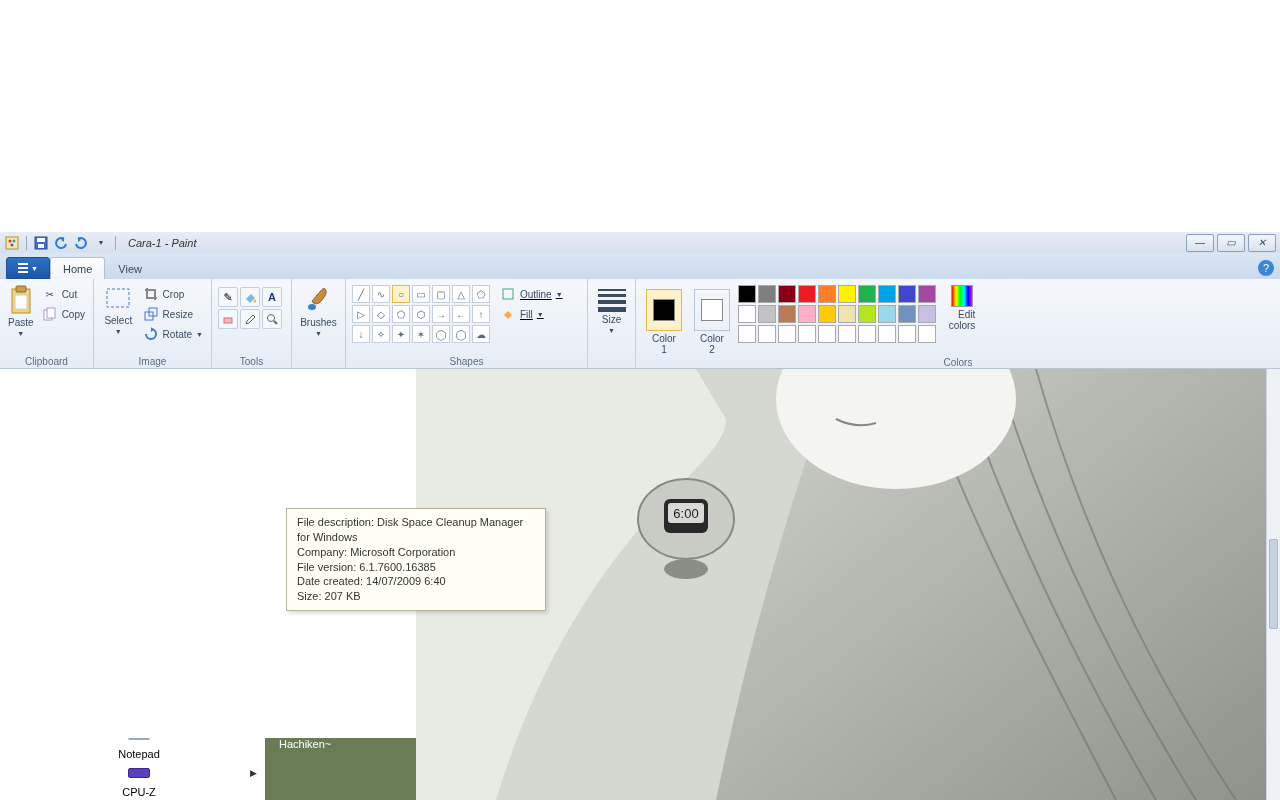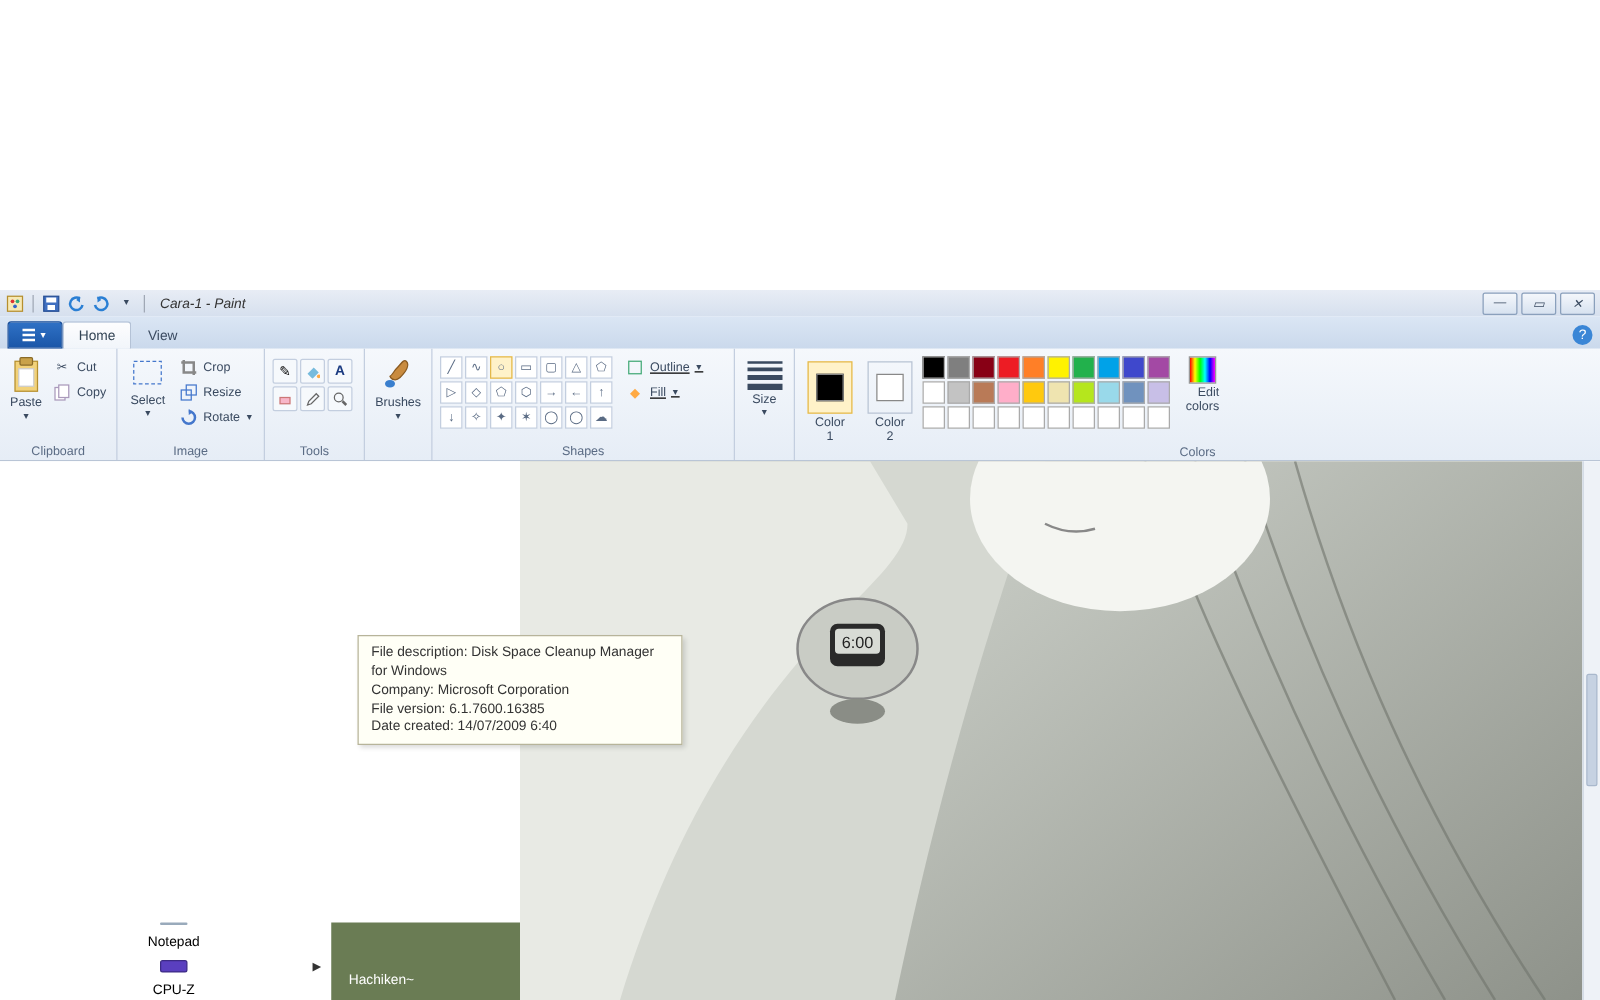--- a/index.html
+++ b/index.html
@@ -52,21 +52,21 @@
 .editcolors { width: 22px; height: 22px; background: linear-gradient(90deg,#f00,#ff0,#0f0,#0ff,#00f,#f0f); border: 1px solid #999; }
 
 
 .canvasarea { position: absolute; top: 369px; left: 0; right: 0; bottom: 0; background: #fff; }
 .canvasimg { position: absolute; left: 416px; top: 0; right: 14px; bottom: 0; background: linear-gradient(135deg,#d8dcd6 0%, #b9bdb7 40%, #e8eae4 70%, #c8ccc5 100%); overflow: hidden; }
 .scrollbar-v { position: absolute; right: 0; top: 0; bottom: 0; width: 14px; background: #eef2f7; border-left: 1px solid #ccd5e1; }
 .scrollbar-v .thumb { position: absolute; left: 2px; right: 2px; top: 170px; height: 90px; background: #c6d2e2; border: 1px solid #a9b8cc; border-radius: 2px; }
 
 
 .startoverlay { position: absolute; left: 3px; top: 369px; width: 410px; height: 431px; }
-.greenpanel { position: absolute; left: 262px; top: 0; width: 151px; height: 62px; background: #6a7c54; color: #fff; font-size: 11px; display: flex; align-items: flex-end; padding: 0 0 10px 14px; }
+.greenpanel { position: absolute; left: 262px; top: 0; width: 151px; height: 62px; background: #6a7c54; color: #fff; font-size: 11px; display: flex; align-items: flex-start; padding: 0 0 10px 14px; }
 .startcol { position: absolute; left: 10px; top: 0; width: 252px; background: #fff; }
 .startitem { display: flex; align-items: center; height: 30px; padding: 0 8px; font-size: 11px; gap: 8px; flex-direction: column; }
 .startitem .arrow { margin-left: auto; color: #333; font-size: 9px; }
 .appicon { width: 22px; height: 22px; border: 1px solid #9ab; background: #dfeaf6; border-radius: 2px; }
 .appicon.cpuz { background: #5a3fbf; border-color: #3c2a85; }
 .tooltip { position: absolute; left: 286px; top: 140px; width: 260px; background: #fffff6; border: 1px solid #b7b49a; padding: 6px 10px; font-size: 11px; color: #333; box-shadow: 2px 2px 4px rgba(0,0,0,.15); }
 .tooltip div { line-height: 1.35; }
 
 svg { display: block; }
 </style>
@@ -421,13 +421,14 @@
     </div>
 
   </div>
 </div>
 
 <div class="tooltip" style="top:508px;">
   <div>File description: Disk Space Cleanup Manager for Windows</div>
   <div>Company: Microsoft Corporation</div>
   <div>File version: 6.1.7600.16385</div>
   <div>Date created: 14/07/2009 6:40</div>
+  <div>Size: 207 KB</div>
 </div>
 
 </body></html>

